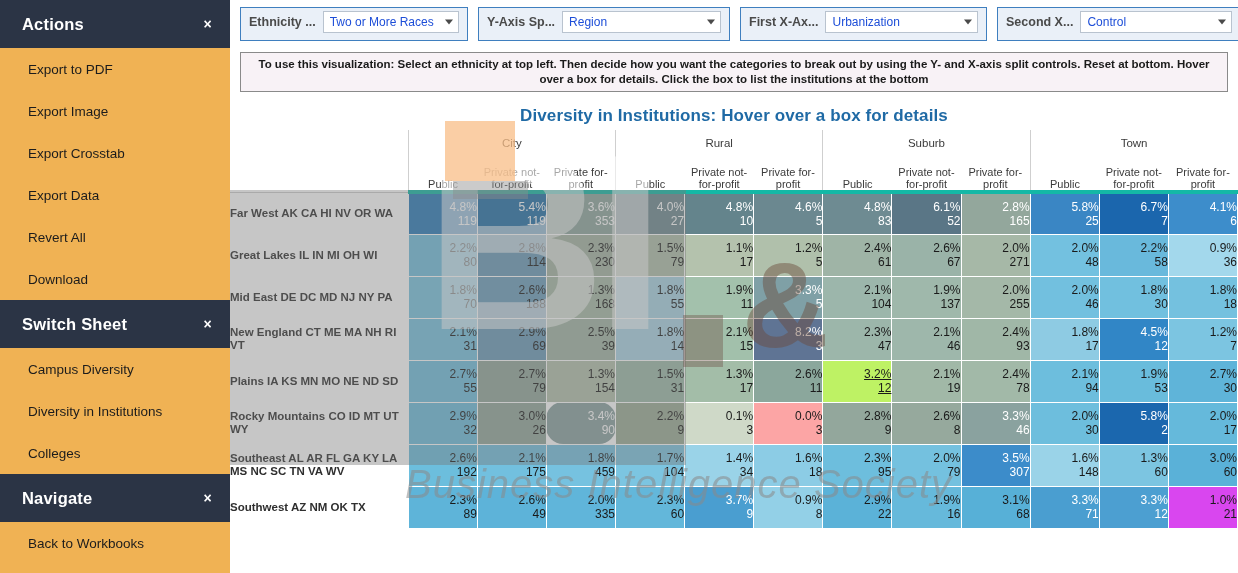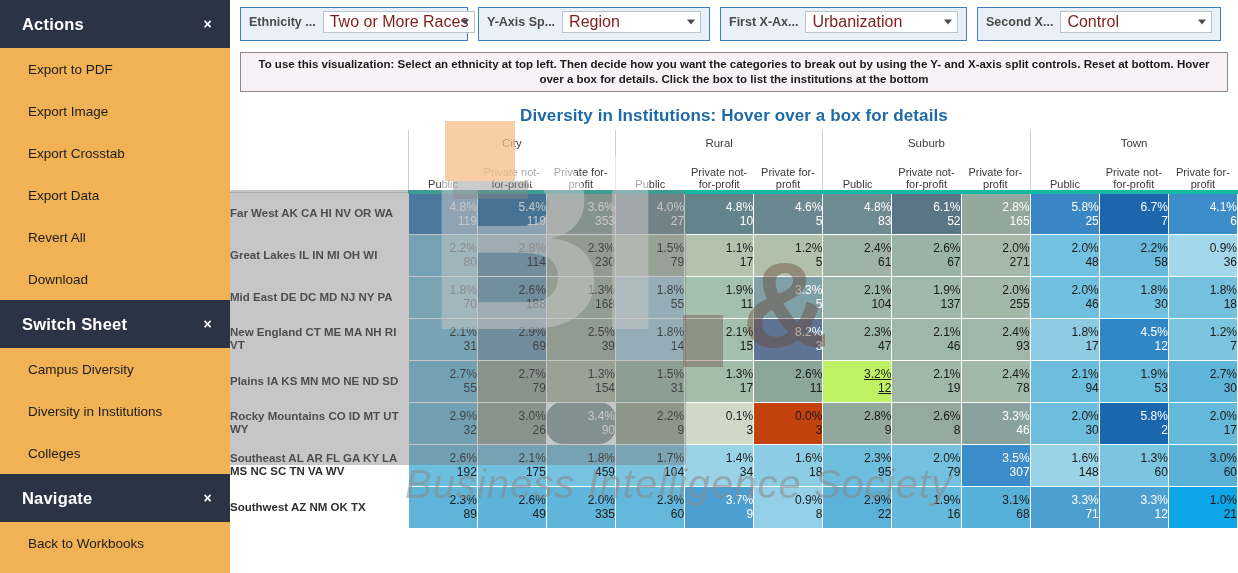--- a/index.html
+++ b/index.html
@@ -50,29 +50,29 @@
     box-sizing:border-box;height:34px;
   }
   .filter .flabel{
     font-size:12.5px;font-weight:bold;color:#4a4a4a;
     white-space:nowrap;margin-right:7px;
   }
   .fselect{
     position:relative;background:#ffffff;border:1px solid #b9c3cf;
     height:22px;display:flex;align-items:center;
     padding:0 20px 0 6px;box-sizing:border-box;
-    font-size:16px;color:#7f1d1d;cursor:pointer;white-space:nowrap;
+    font-size:12px;color:#1d4ed8;cursor:pointer;white-space:nowrap;
   }
   .fselect .caret{
     position:absolute;right:5px;top:50%;transform:translateY(-50%);
     width:0;height:0;border-left:4px solid transparent;
     border-right:4px solid transparent;border-top:5px solid #4a4a4a;
   }
   #f-ethnicity{width:228px;}  #f-ethnicity .fselect{width:152px;}
-  #f-yaxis{width:232px;}      #f-yaxis .fselect{width:172px;}
+  #f-yaxis{width:252px;}      #f-yaxis .fselect{width:172px;}
   #f-x1{width:247px;}         #f-x1 .fselect{width:165px;}
   #f-x2{width:244px;}         #f-x2 .fselect{width:166px;}
 
   
   #banner{
     position:absolute;left:10px;top:52px;width:988px;height:40px;
     background:#f8f2f6;border:1px solid #8a8a8a;
     box-sizing:border-box;
     display:flex;align-items:center;justify-content:center;
     text-align:center;
@@ -583,21 +583,21 @@
               <span class="cnt">90</span>
             </td>
             <td class="cell light" style="background: rgb(156, 172, 150);">
               <span class="pct">2.2%</span>
               <span class="cnt">9</span>
             </td>
             <td class="cell light" style="background: rgb(207, 217, 200);">
               <span class="pct">0.1%</span>
               <span class="cnt">3</span>
             </td>
-            <td class="cell light" style="background: #c2410c; margin-top: 17px;">
+            <td class="cell light" style="background: #fca5a5; margin-top: 17px;">
               <span class="pct">0.0%</span>
               <span class="cnt">3</span>
             </td>
             <td class="cell light" style="background: rgb(147, 167, 156);">
               <span class="pct">2.8%</span>
               <span class="cnt">9</span>
             </td>
             <td class="cell light" style="background: rgb(150, 169, 157);">
               <span class="pct">2.6%</span>
               <span class="cnt">8</span>
@@ -709,21 +709,21 @@
               <span class="cnt">68</span>
             </td>
             <td class="cell dark" style="background: rgb(74, 158, 208);">
               <span class="pct">3.3%</span>
               <span class="cnt">71</span>
             </td>
             <td class="cell dark" style="background: rgb(76, 159, 209);">
               <span class="pct">3.3%</span>
               <span class="cnt">12</span>
             </td>
-            <td class="cell light" style="background: #0ea5e9;">
+            <td class="cell light" style="background: #d946ef;">
               <span class="pct">1.0%</span>
               <span class="cnt">21</span>
             </td>
           </tr>
         </tbody>
     </table>
   </div>
 
 </div>
 

